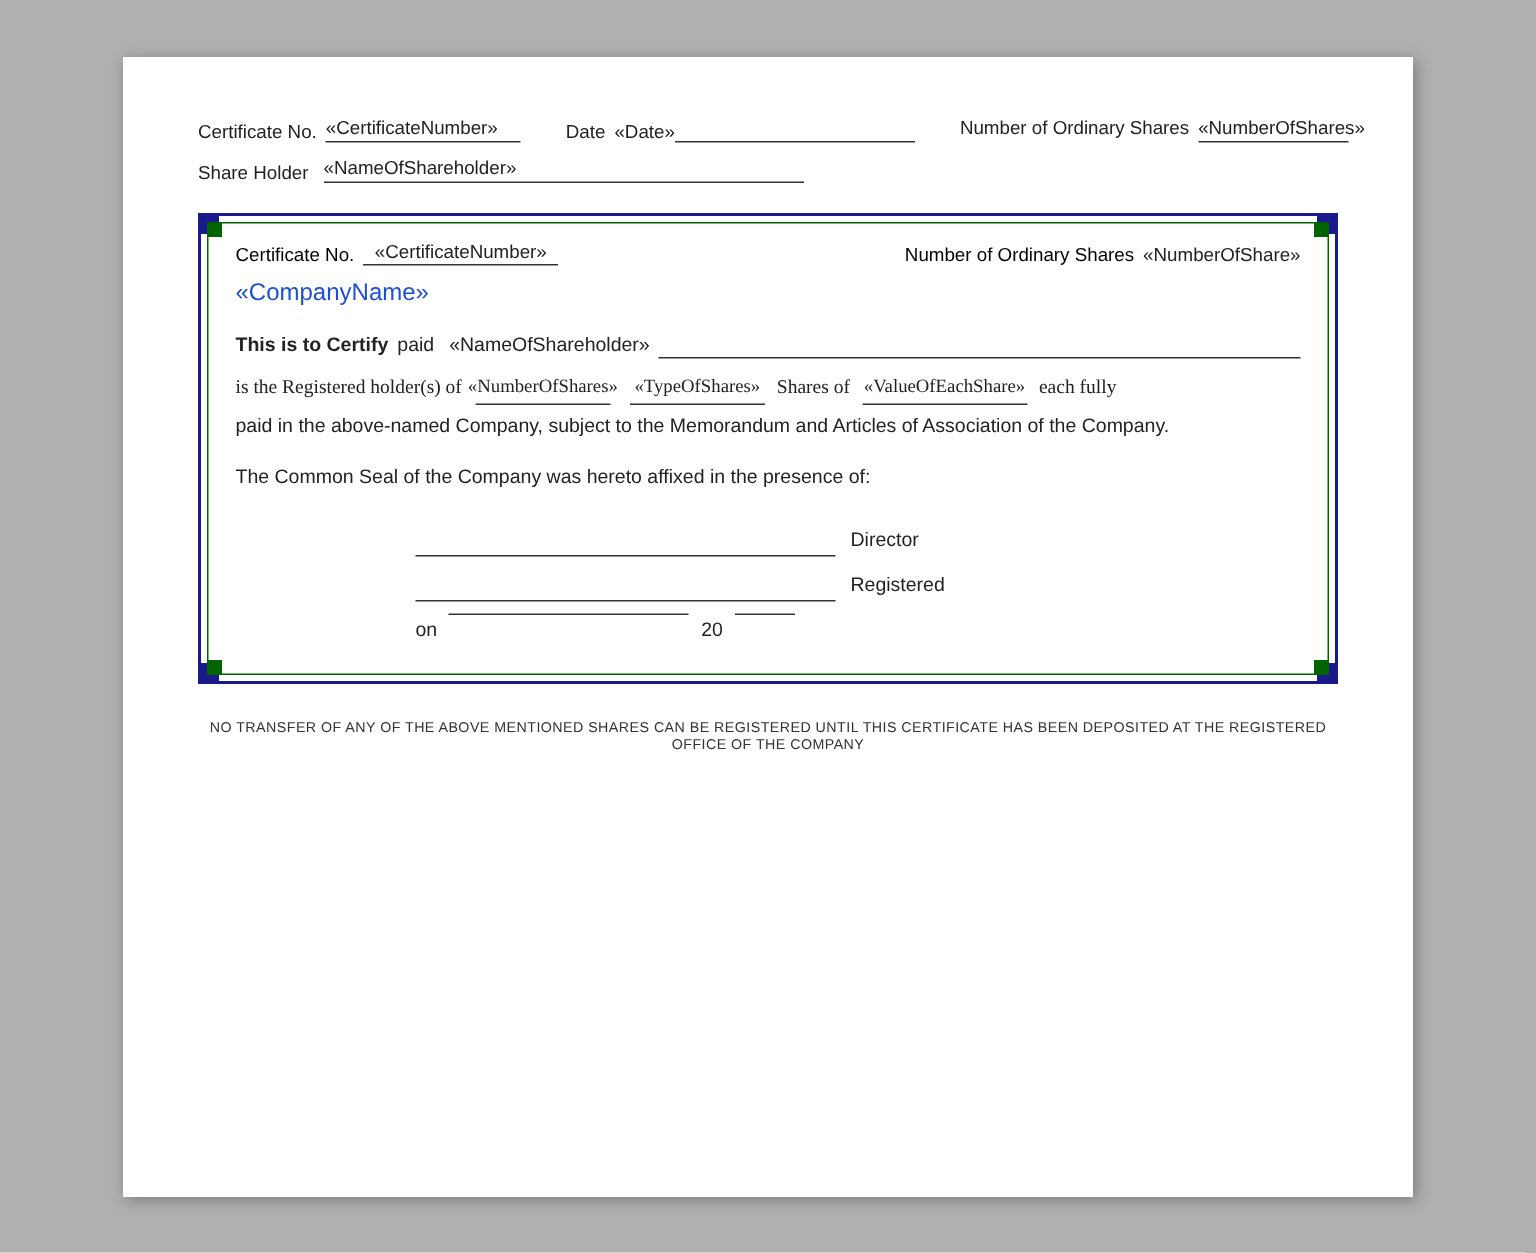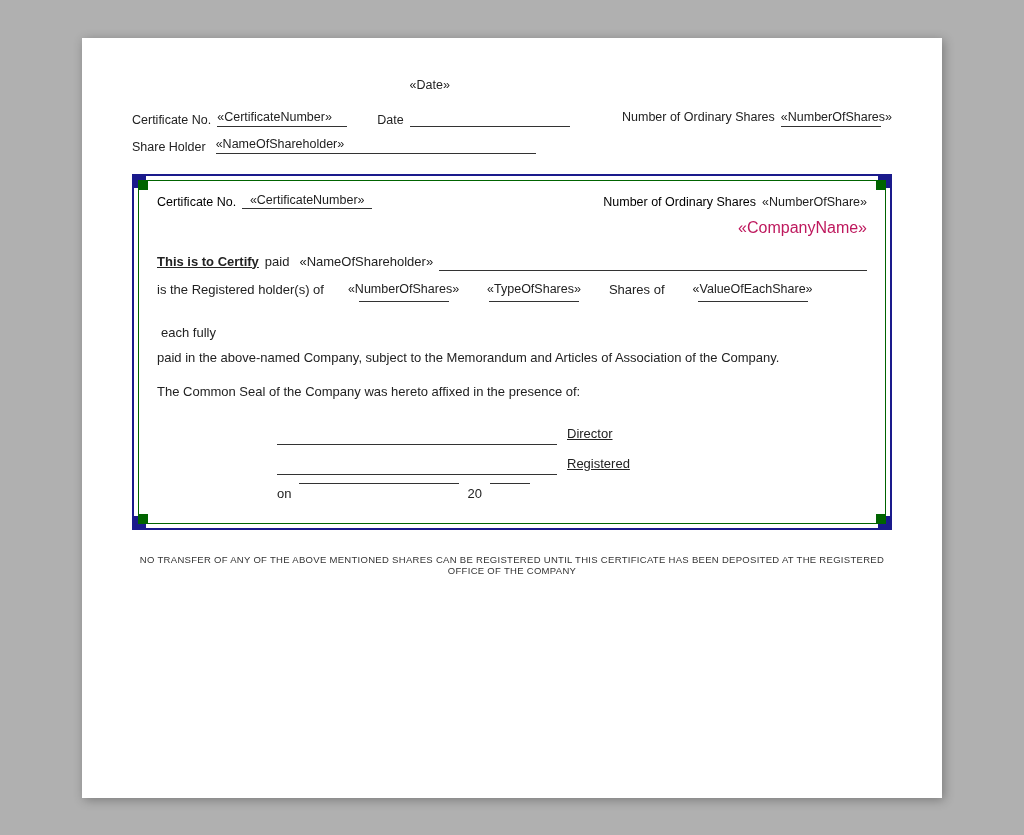--- a/index.html
+++ b/index.html
@@ -85,54 +85,55 @@
       justify-content: space-between;
       align-items: flex-end;
       margin-bottom: 10px;
       font-size: 12.5px;
     }
     .cert-header-left { display: flex; align-items: flex-end; gap: 6px; }
     .cert-header-right { display: flex; align-items: flex-end; gap: 6px; }
 
     
     .company-name {
-      text-align: right;
+      text-align: left;
       font-size: 16px;
       font-weight: normal;
       margin: 6px 0 14px 0;
-      color: #be185d;
+      color: #1d4ed8;
     }
 
     
     .cert-body {
       font-size: 13px;
       color: #222;
       line-height: 1.7;
     }
     .certify-line {
       display: flex;
       align-items: flex-end;
       gap: 6px;
       margin-bottom: 6px;
       flex-wrap: wrap;
     }
-    .bold { font-weight: bold; text-decoration: underline; }
+    .bold { font-weight: bold; }
 
     .holder-line {
       display: flex;
       align-items: flex-end;
       gap: 6px;
       margin-bottom: 6px;
     }
     .registered-line {
       display: flex;
       align-items: flex-start;
-      gap: 20px;
+      gap: 0;
       flex-wrap: wrap;
       margin-bottom: 4px;
+      font-family: Liberation Serif, serif;
     }
 
     .paid-line {
       margin-bottom: 12px;
       font-size: 13px;
       line-height: 1.6;
     }
     .seal-line {
       margin-bottom: 20px;
       font-size: 13px;
@@ -146,21 +147,21 @@
       display: flex;
       align-items: flex-end;
       gap: 10px;
       margin-bottom: 8px;
     }
     .sig-line {
       border-bottom: 1px solid #333;
       width: 280px;
       display: inline-block;
     }
-    .sig-label { font-size: 13px; color: #222; text-decoration: underline; }
+    .sig-label { font-size: 13px; color: #222; }
 
     .date-line {
       display: flex;
       align-items: flex-start;
       gap: 8px;
       margin-top: 8px;
       font-size: 13px;
     }
     .date-line-field {
       border-bottom: 1px solid #333;
@@ -208,21 +209,21 @@
     <div class="cert-no-group">
       <span class="field-label">Certificate No.</span>
       <div style="display:flex;flex-direction:column;align-items:flex-start;">
         <span class="merge-field" style="font-size:12.5px;">«CertificateNumber»</span>
         <div style="border-bottom:1px solid #333;width:130px;margin-top:2px;"></div>
       </div>
     </div>
 
     <div class="date-group">
       <span class="field-label">Date</span>
-      <div style="display:flex;flex-direction:column;align-items:flex-start;gap:32px;">
+      <div style="display:flex;flex-direction:row;align-items:flex-end;">
         <span class="merge-field" style="font-size:12.5px;">«Date»</span>
         <div style="border-bottom:1px solid #333;width:160px;margin-top:2px;"></div>
       </div>
     </div>
 
     <div class="top-right-group">
       <span class="field-label">Number of Ordinary Shares</span>
       <div style="display:flex;flex-direction:column;align-items:flex-start;">
         <span class="merge-field multiline-field">«NumberOfShares»</span>
         <div style="border-bottom:1px solid #333;width:100px;margin-top:2px;"></div>

